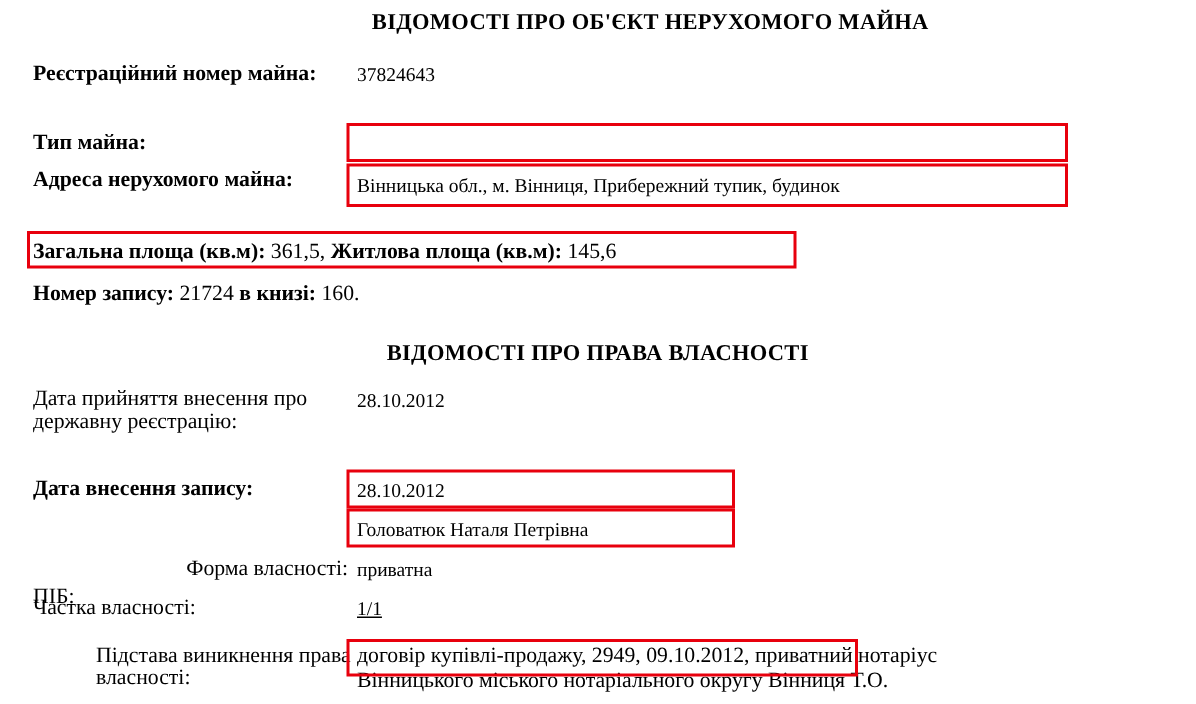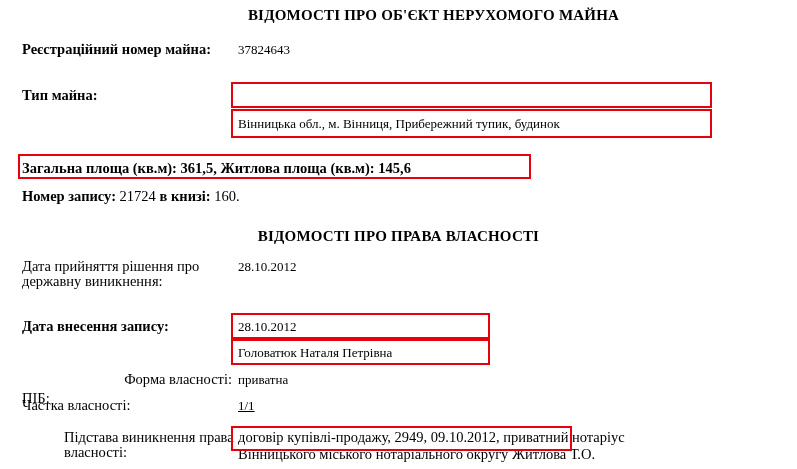--- a/index.html
+++ b/index.html
@@ -97,21 +97,21 @@
     height: 25px;
   }
   .area-line {
     position: absolute;
     left: 22px;
     top: 160px;
     font-size: 14.5px;
     font-weight: bold;
   }
   .area-line .num {
-    font-weight: bold;
+    font-weight: normal;
   }
   .record-line {
     position: absolute;
     left: 22px;
     top: 188px;
     font-size: 14.5px;
     font-weight: bold;
   }
   .record-line .num {
     font-weight: normal;
@@ -136,59 +136,60 @@
 
 <div class="page">
 
   <div class="section-title" id="title-property">ВІДОМОСТІ ПРО ОБ'ЄКТ НЕРУХОМОГО МАЙНА</div>
 
   <div class="row-label" style="top:42px;">Реєстраційний номер майна:</div>
   <div class="row-value" style="top:42px;">37824643</div>
 
   <div class="row-label" style="top:88px;">Тип майна:</div>
 
+  <div class="row-label" style="top:113px;">Адреса нерухомого майна:</div>
   <div class="row-value" style="top:116px;">Вінницька обл., м. Вінниця, Прибережний тупик, будинок</div>
 
   <div class="area-line">
     <span>Загальна площа (кв.м):</span>
     <span class="num">361,5</span><span class="num">,</span>
     <span>Житлова площа (кв.м):</span>
     <span class="num">145,6</span>
   </div>
 
   <div class="record-line">
     <span>Номер запису:</span>
     <span class="num">21724</span>
     <span>в книзі:</span>
     <span class="num">160.</span>
   </div>
 
   <div class="section-title" id="title-ownership">ВІДОМОСТІ ПРО ПРАВА ВЛАСНОСТІ</div>
 
-  <div class="row-label thin" style="top:259px; width:215px;">Дата прийняття рішення про державну виникнення:</div>
+  <div class="row-label thin" style="top:259px; width:215px;">Дата прийняття внесення про державну реєстрацію:</div>
   <div class="row-value" style="top:259px;">28.10.2012</div>
 
   <div class="row-label thin" style="top:319px;font-weight:bold;">Дата внесення запису:</div>
   <div class="row-value" style="top:319px;">28.10.2012</div>
 
   <div class="row-label thin" style="top:343px;margin-top:48px;">ПІБ:</div>
   <div class="row-value" style="top:345px;">Головатюк Наталя Петрівна</div>
 
   <div class="row-label thin" style="top:372px;text-align:right;">Форма власності:</div>
   <div class="row-value" style="top:372px;">приватна</div>
 
   <div class="row-label thin" style="top:398px;">Частка власності:</div>
   <div class="row-value" style="top:398px;text-decoration:underline;">1/1</div>
 
   <div class="row-label thin" style="top:430px; width:215px;margin-left:42px;">Підстава виникнення права власності:</div>
 
   <div class="basis-line1">
     <span>договір купівлі-продажу, 2949, 09.10.2012,</span><span> приватний нотаріус</span>
   </div>
-  <div class="basis-line2">Вінницького міського нотаріального округу Житлова Т.О.</div>
+  <div class="basis-line2">Вінницького міського нотаріального округу Вінниця Т.О.</div>
 
   <div class="hl" id="hl-type"></div>
   <div class="hl" id="hl-address"></div>
   <div class="hl" id="hl-area"></div>
   <div class="hl" id="hl-date-entry"></div>
   <div class="hl" id="hl-pib"></div>
   <div class="hl" id="hl-basis"></div>
 
 </div>
 

